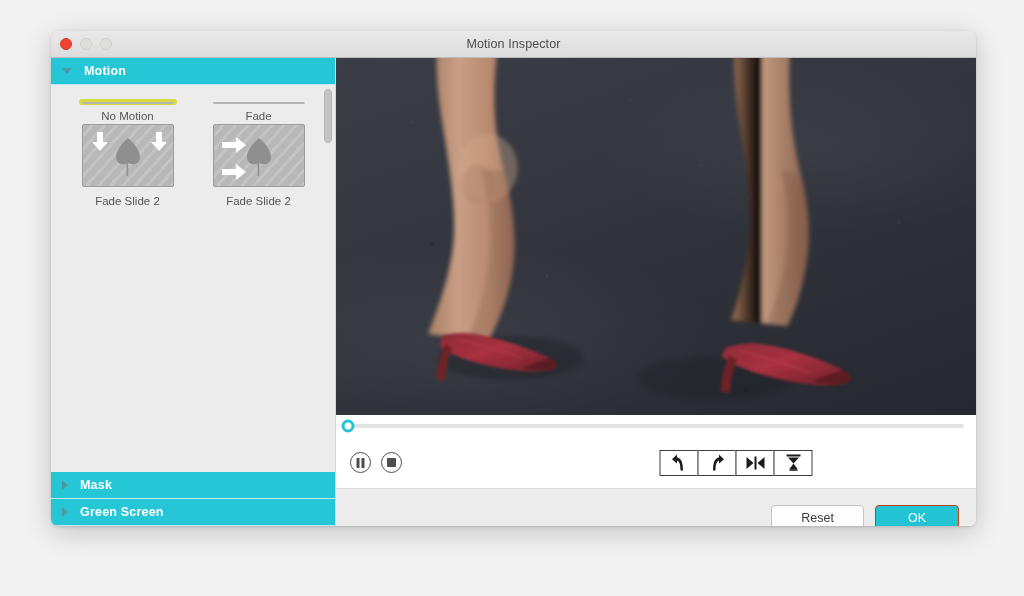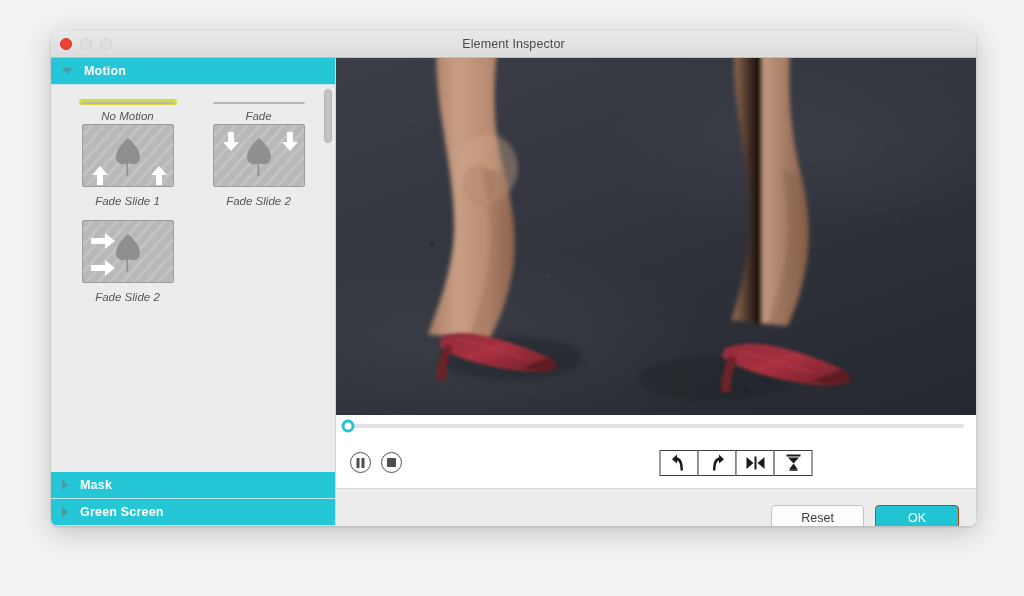--- a/index.html
+++ b/index.html
@@ -133,21 +133,20 @@
     padding: 14px 14px 8px 14px;
     row-gap: 10px;
     column-gap: 6px;
     box-sizing: border-box;
   }
   .thumb-cell {
     display: flex;
     flex-direction: column;
     align-items: center;
     cursor: pointer;
-    font-style: italic;
   }
   .thumb-frame {
     width: 98px;
     height: 69px;
     box-sizing: border-box;
     border: 3px solid transparent;
     border-radius: 4px;
     padding: 0;
     position: relative;
   }
@@ -374,21 +373,21 @@
 <body>
 
 <div id="window">
 
   <div id="titlebar">
     <div id="traffic">
       <div class="light close"></div>
       <div class="light min"></div>
       <div class="light max"></div>
     </div>
-    <div id="window-title">Element Inspector</div>
+    <div id="window-title">Motion Inspector</div>
   </div>
 
   <div id="body-split">
 
     <div id="sidebar">
 
       <div class="accordion-header">
         <div class="tri open"></div>
         <div class="title">Motion</div>
       </div>
@@ -415,36 +414,20 @@
                 <div class="stripes"></div>
                 <svg class="leaf" width="40" height="44" viewBox="0 0 40 44">
                   <path d="M20 4 C13 10 8 17 8 23 C8 28 12 31 16 30 C17.4 30 18.8 29.4 20 28.4 C21.2 29.4 22.6 30 24 30 C28 31 32 28 32 23 C32 17 27 10 20 4 Z" fill="#bcb9b3"></path>
                   <path d="M19.4 28 L19.4 42" stroke="#bcb9b3" stroke-width="1.6" fill="none"></path>
                 </svg>
               </div>
             </div>
             <div class="thumb-label">Fade</div>
           </div>
 
-          <div class="thumb-cell">
-            <div class="thumb-frame">
-              <div class="thumb-inner">
-                <div class="stripes"></div>
-                <svg class="leaf" width="40" height="44" viewBox="0 0 40 44">
-                  <path d="M20 4 C13 10 8 17 8 23 C8 28 12 31 16 30 C17.4 30 18.8 29.4 20 28.4 C21.2 29.4 22.6 30 24 30 C28 31 32 28 32 23 C32 17 27 10 20 4 Z" fill="#8f8f8f"></path>
-                  <path d="M19.4 28 L19.4 42" stroke="#8f8f8f" stroke-width="1.6" fill="none"></path>
-                </svg>
-                <svg width="96" height="67" viewBox="0 0 96 67" style="position:absolute;inset:0">
-                  <path d="M14 60 L14 50 L9 50 L17 41 L25 50 L20 50 L20 60 Z" fill="#ffffff"></path>
-                  <path d="M73 60 L73 50 L68 50 L76 41 L84 50 L79 50 L79 60 Z" fill="#ffffff"></path>
-                </svg>
-              </div>
-            </div>
-            <div class="thumb-label">Fade Slide 1</div>
-          </div>
 
           <div class="thumb-cell">
             <div class="thumb-frame">
               <div class="thumb-inner">
                 <div class="stripes"></div>
                 <svg class="leaf" width="40" height="44" viewBox="0 0 40 44">
                   <path d="M20 4 C13 10 8 17 8 23 C8 28 12 31 16 30 C17.4 30 18.8 29.4 20 28.4 C21.2 29.4 22.6 30 24 30 C28 31 32 28 32 23 C32 17 27 10 20 4 Z" fill="#8f8f8f"></path>
                   <path d="M19.4 28 L19.4 42" stroke="#8f8f8f" stroke-width="1.6" fill="none"></path>
                 </svg>
                 <svg width="96" height="67" viewBox="0 0 96 67" style="position:absolute;inset:0">

